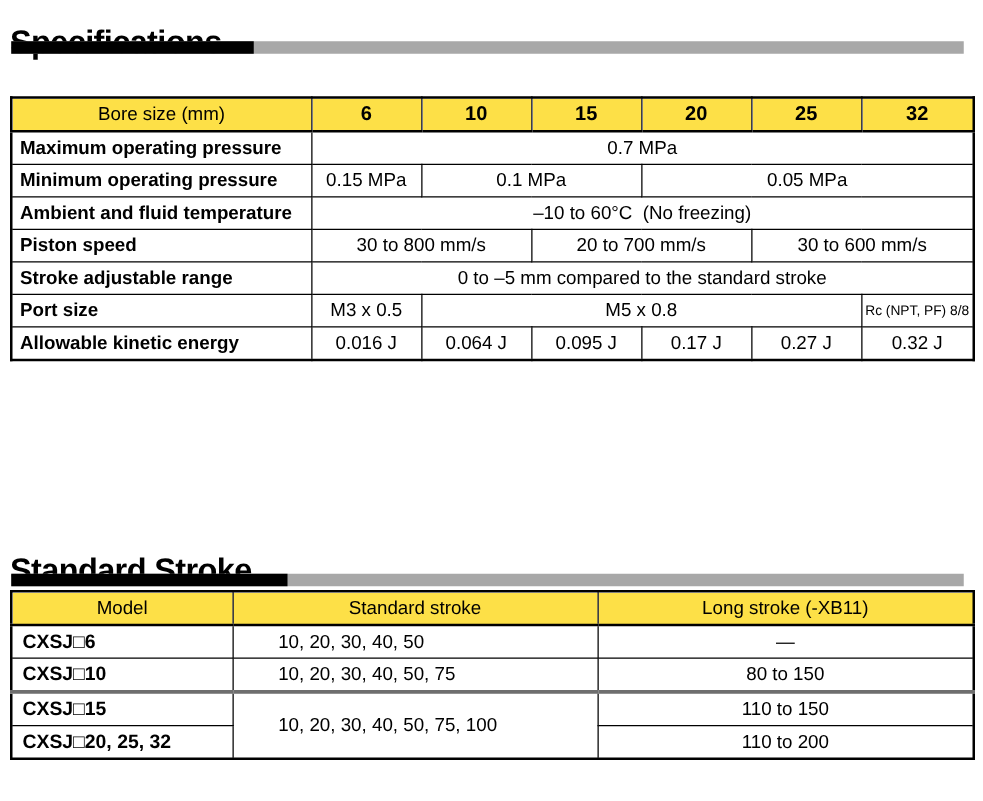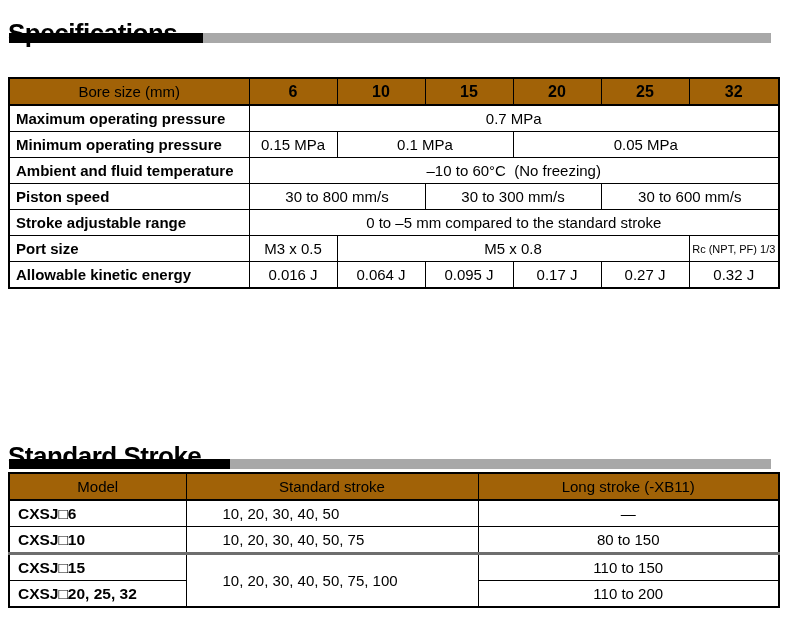--- a/index.html
+++ b/index.html
@@ -32,21 +32,21 @@
     width: 770px; background: #fff;
     border: 2px solid #000;
   }
   th, td {
     border: 1px solid #000;
     font-size: 15px; font-weight: normal;
     height: 25px; padding: 0 4px;
     overflow: hidden; white-space: nowrap;
     text-align: center; vertical-align: middle;
   }
-  thead th { background: #a16207; border-bottom-width: 2px; margin-top: 36px; }
+  thead th { background: #fde047; border-bottom-width: 2px; margin-top: 36px; }
   th.bore-num { font-weight: bold; font-size: 16px; }
 
   th.row-label {
     text-align: left; font-weight: bold;
     padding-left: 6px; background: #fff;
   }
   td.val { text-align: center; }
   td.small-val { font-size: 11px; padding: 0 2px; }
 
   #spec-table { top: 77px; }
@@ -99,32 +99,32 @@
           <td class="val" colspan="2">0.1 MPa</td>
           <td class="val" colspan="3">0.05 MPa</td>
         </tr>
         <tr>
           <th class="row-label">Ambient and fluid temperature</th>
           <td class="val" colspan="6">–10 to 60°C&nbsp; (No freezing)</td>
         </tr>
         <tr>
           <th class="row-label">Piston speed</th>
           <td class="val" colspan="2">30 to 800 mm/s</td>
-          <td class="val" colspan="2">30 to 300 mm/s</td>
+          <td class="val" colspan="2">20 to 700 mm/s</td>
           <td class="val" colspan="2">30 to 600 mm/s</td>
         </tr>
         <tr>
           <th class="row-label">Stroke adjustable range</th>
           <td class="val" colspan="6">0 to –5 mm compared to the standard stroke</td>
         </tr>
         <tr>
           <th class="row-label">Port size</th>
           <td class="val">M3 x 0.5</td>
           <td class="val" colspan="4">M5 x 0.8</td>
-          <td class="val small-val">Rc (NPT, PF) 1/3</td>
+          <td class="val small-val">Rc (NPT, PF) 8/8</td>
         </tr>
         <tr>
           <th class="row-label">Allowable kinetic energy</th>
           <td class="val">0.016 J</td>
           <td class="val">0.064 J</td>
           <td class="val">0.095 J</td>
           <td class="val">0.17 J</td>
           <td class="val">0.27 J</td>
           <td class="val">0.32 J</td>
         </tr>

